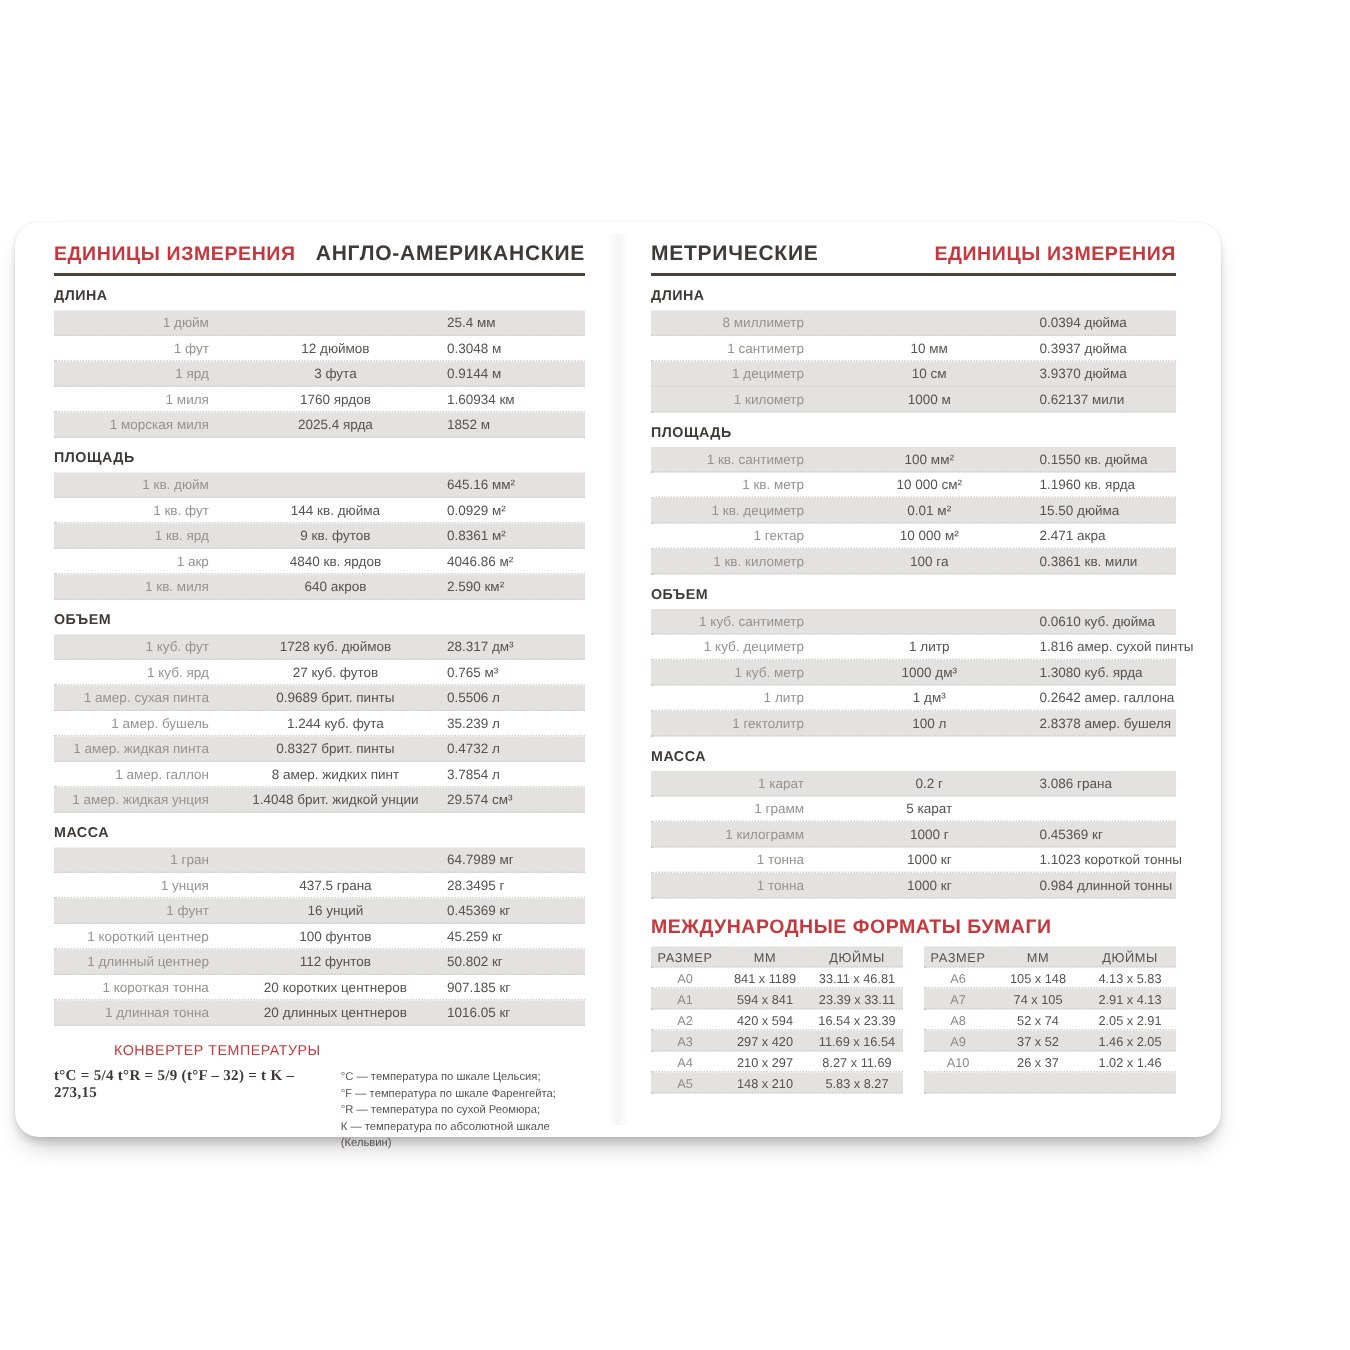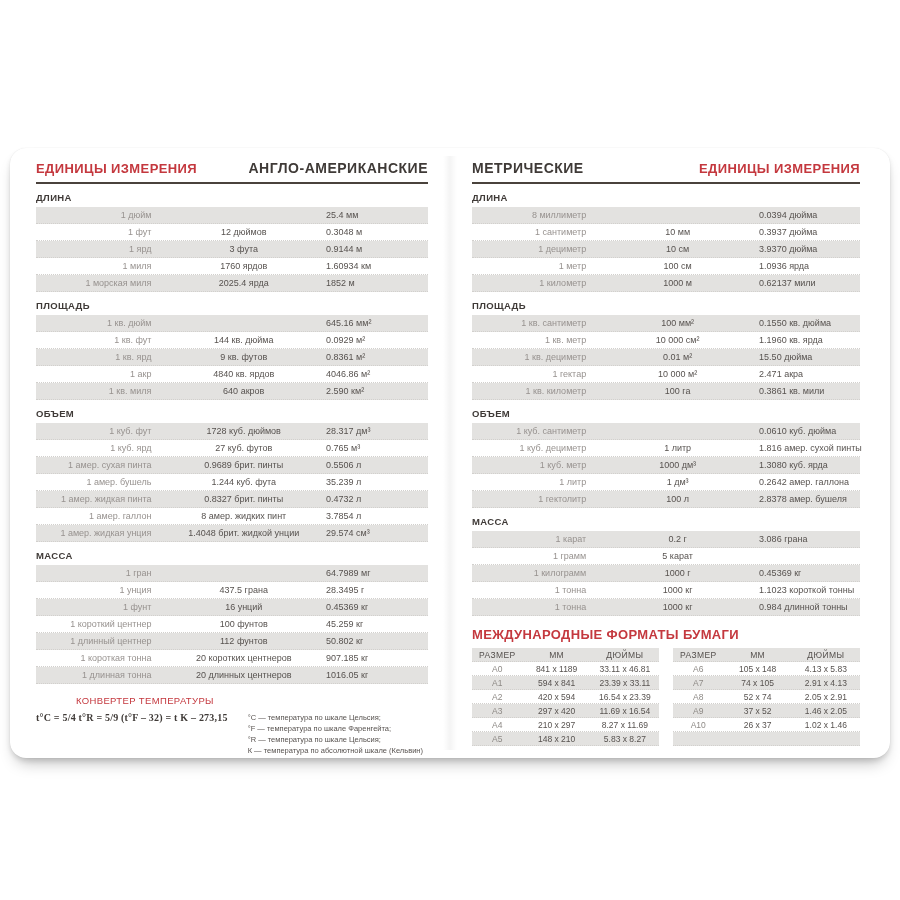--- a/index.html
+++ b/index.html
@@ -2,21 +2,21 @@
 <html><head>
 <meta charset="utf-8">
 <style>
   html,body{margin:0;padding:0;}
   body{
     width:900px;height:900px;background:#ffffff;position:relative;overflow:hidden;
     font-family:"Liberation Sans","DejaVu Sans",sans-serif;
     -webkit-font-smoothing:antialiased;
   }
   .sheet{
-    position:absolute;left:10px;top:148px;width:880px;height:610px;
+    position:absolute;left:10px;top:148px;width:804px;height:610px;
     background:#ffffff;border-radius:16px;display:flex;
     box-shadow:0 0 1px rgba(0,0,0,0.12), 0 3px 5px rgba(0,0,0,0.10), 0 10px 16px -6px rgba(0,0,0,0.28);
   }
   .crease{
     position:absolute;left:50%;top:8px;bottom:8px;width:14px;transform:translateX(-50%);
     background:linear-gradient(to right, rgba(0,0,0,0) 0%, rgba(0,0,0,0.045) 50%, rgba(0,0,0,0) 100%);
     pointer-events:none;
   }
   .page{box-sizing:border-box;width:50%;padding-top:12px;}
   .page-left{padding-left:26px;padding-right:22px;}
@@ -208,21 +208,21 @@
         </div>
     </div>
 
     <div class="temp">
       <div class="temp-title red">КОНВЕРТЕР ТЕМПЕРАТУРЫ</div>
       <div class="temp-body">
         <div class="formula">t°C = 5/4 t°R = 5/9 (t°F – 32) = t K – 273,15</div>
         <div class="notes">
           <div>°C — температура по шкале Цельсия;</div>
           <div>°F — температура по шкале Фаренгейта;</div>
-          <div>°R — температура по шкале Цельсия;</div>
+          <div>°R — температура по сухой Реомюра;</div>
           <div>К — температура по абсолютной шкале (Кельвин)</div>
         </div>
       </div>
     </div>
   </div>
 
   <div class="page page-right">
     <div class="page-header">
       <span class="edge">МЕТРИЧЕСКИЕ</span>
       <span class="title red">ЕДИНИЦЫ ИЗМЕРЕНИЯ</span>
@@ -240,25 +240,20 @@
           <div class="trow">
             <div class="c1">1 сантиметр</div>
             <div class="c2">10 мм</div>
             <div class="c3">0.3937 дюйма</div>
           </div>
           <div class="trow alt">
             <div class="c1">1 дециметр</div>
             <div class="c2">10 см</div>
             <div class="c3">3.9370 дюйма</div>
           </div>
-          <div class="trow">
-            <div class="c1">1 метр</div>
-            <div class="c2">100 см</div>
-            <div class="c3">1.0936 ярда</div>
-          </div>
           <div class="trow alt">
             <div class="c1">1 километр</div>
             <div class="c2">1000 м</div>
             <div class="c3">0.62137 мили</div>
           </div>
         </div>
     </div>
 
     <div class="section">
       <div class="sec-title">ПЛОЩАДЬ</div>

